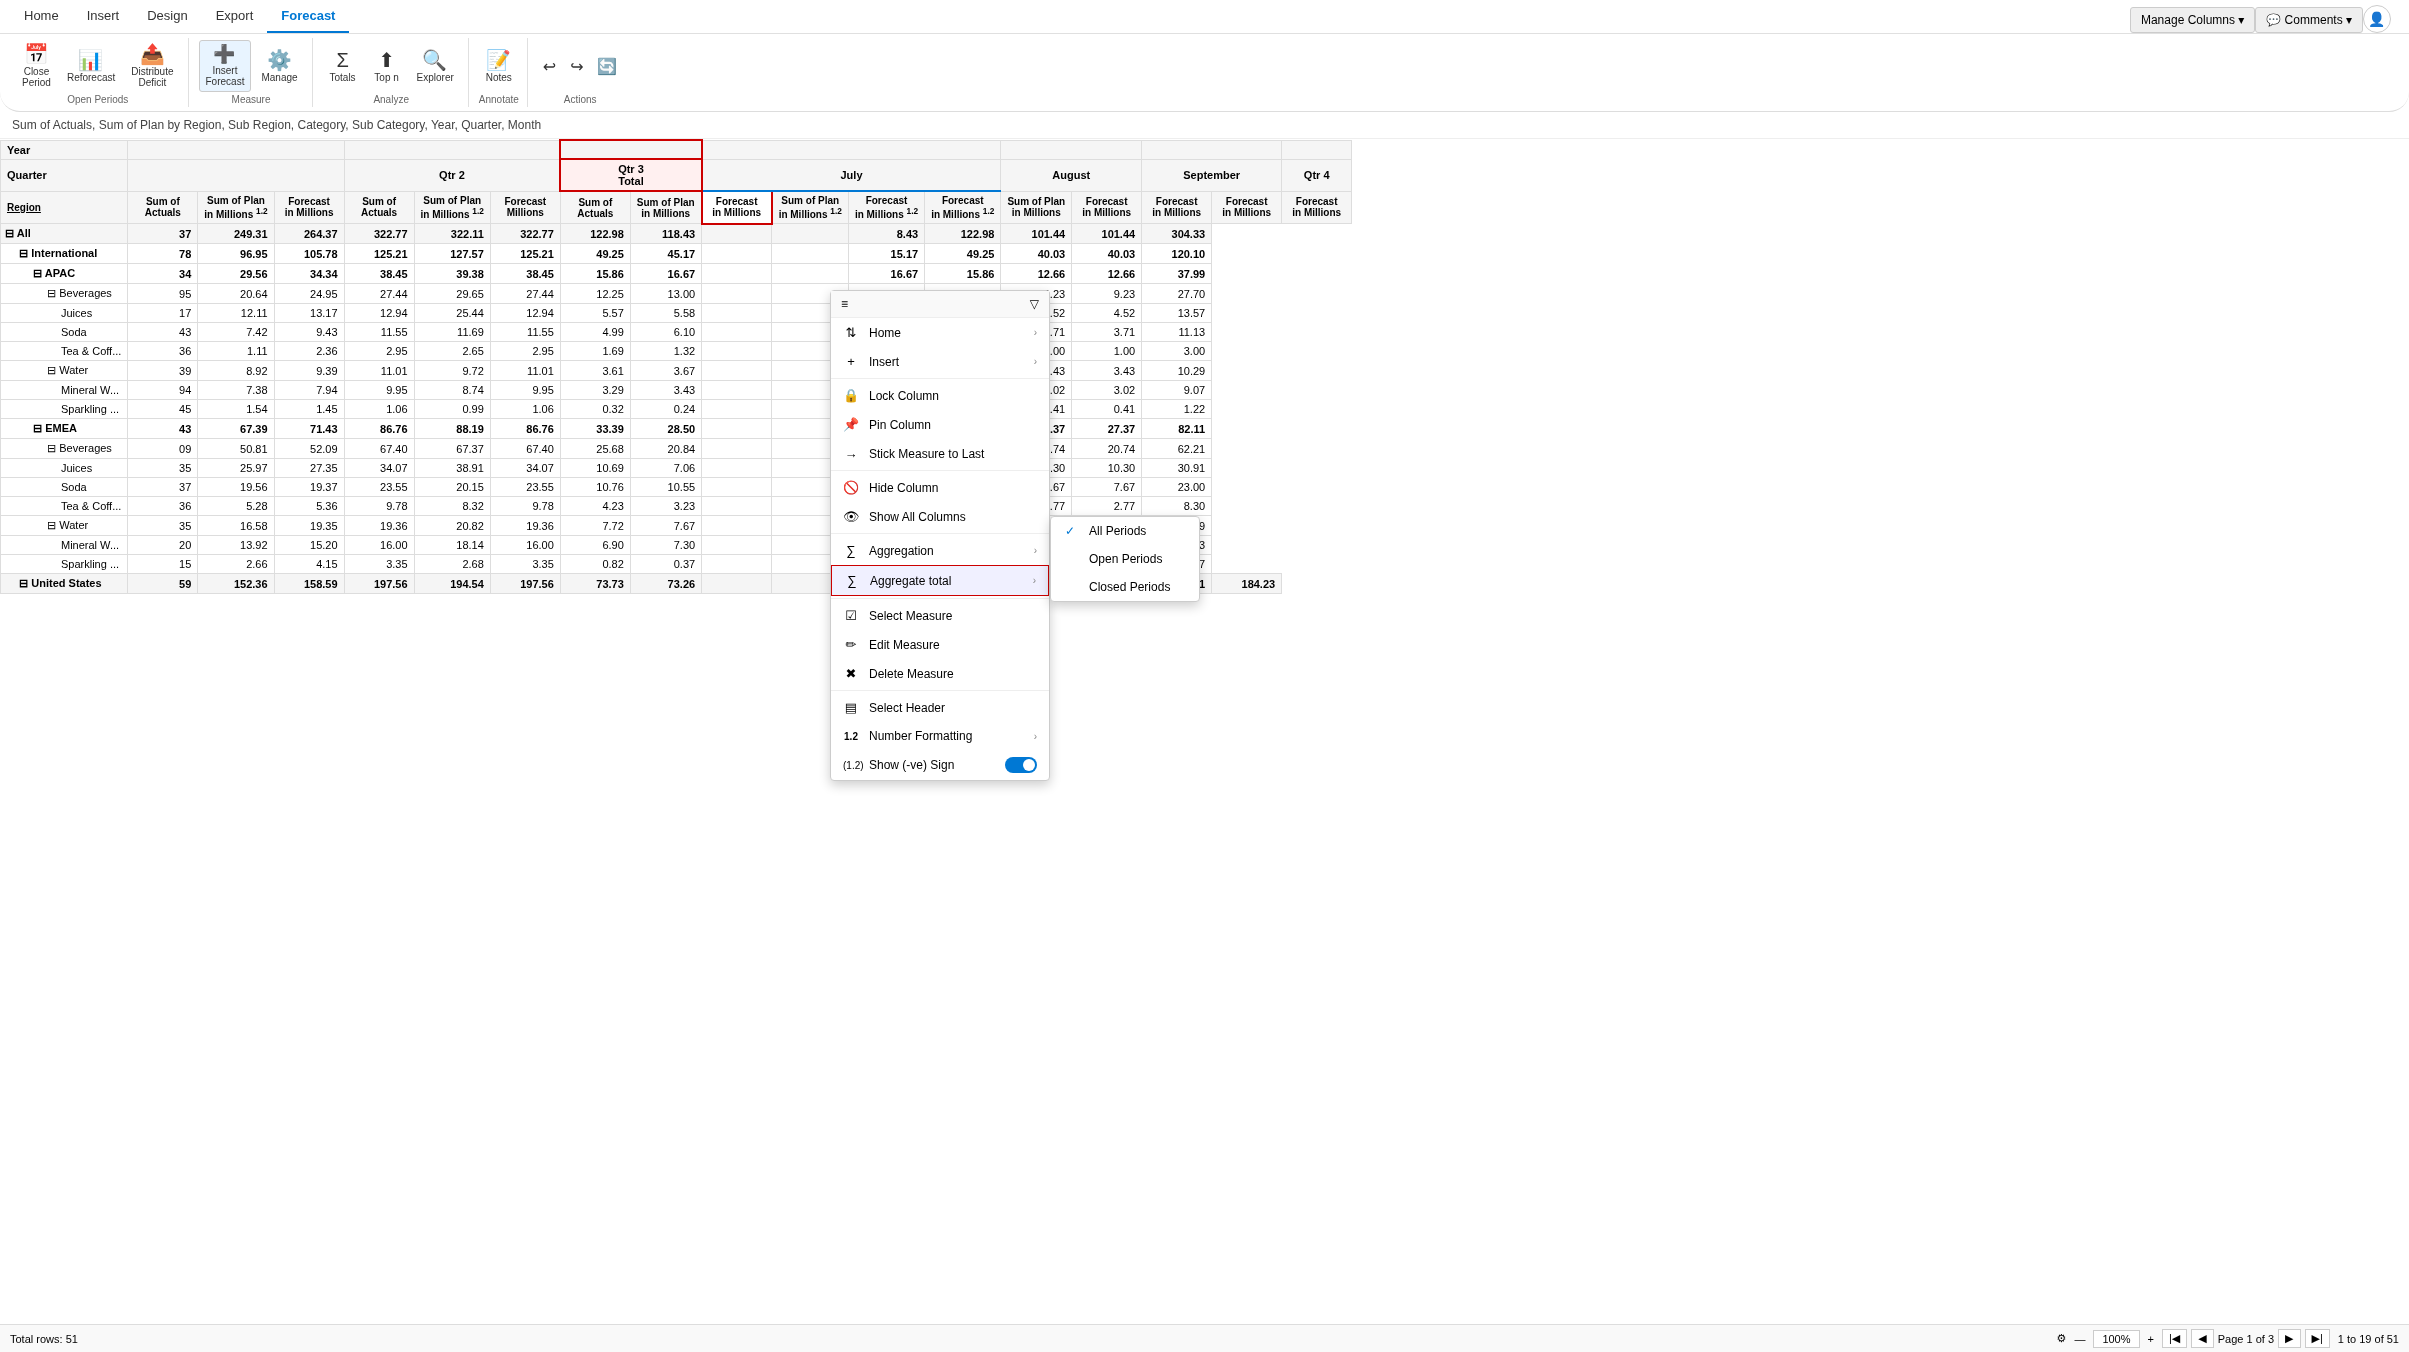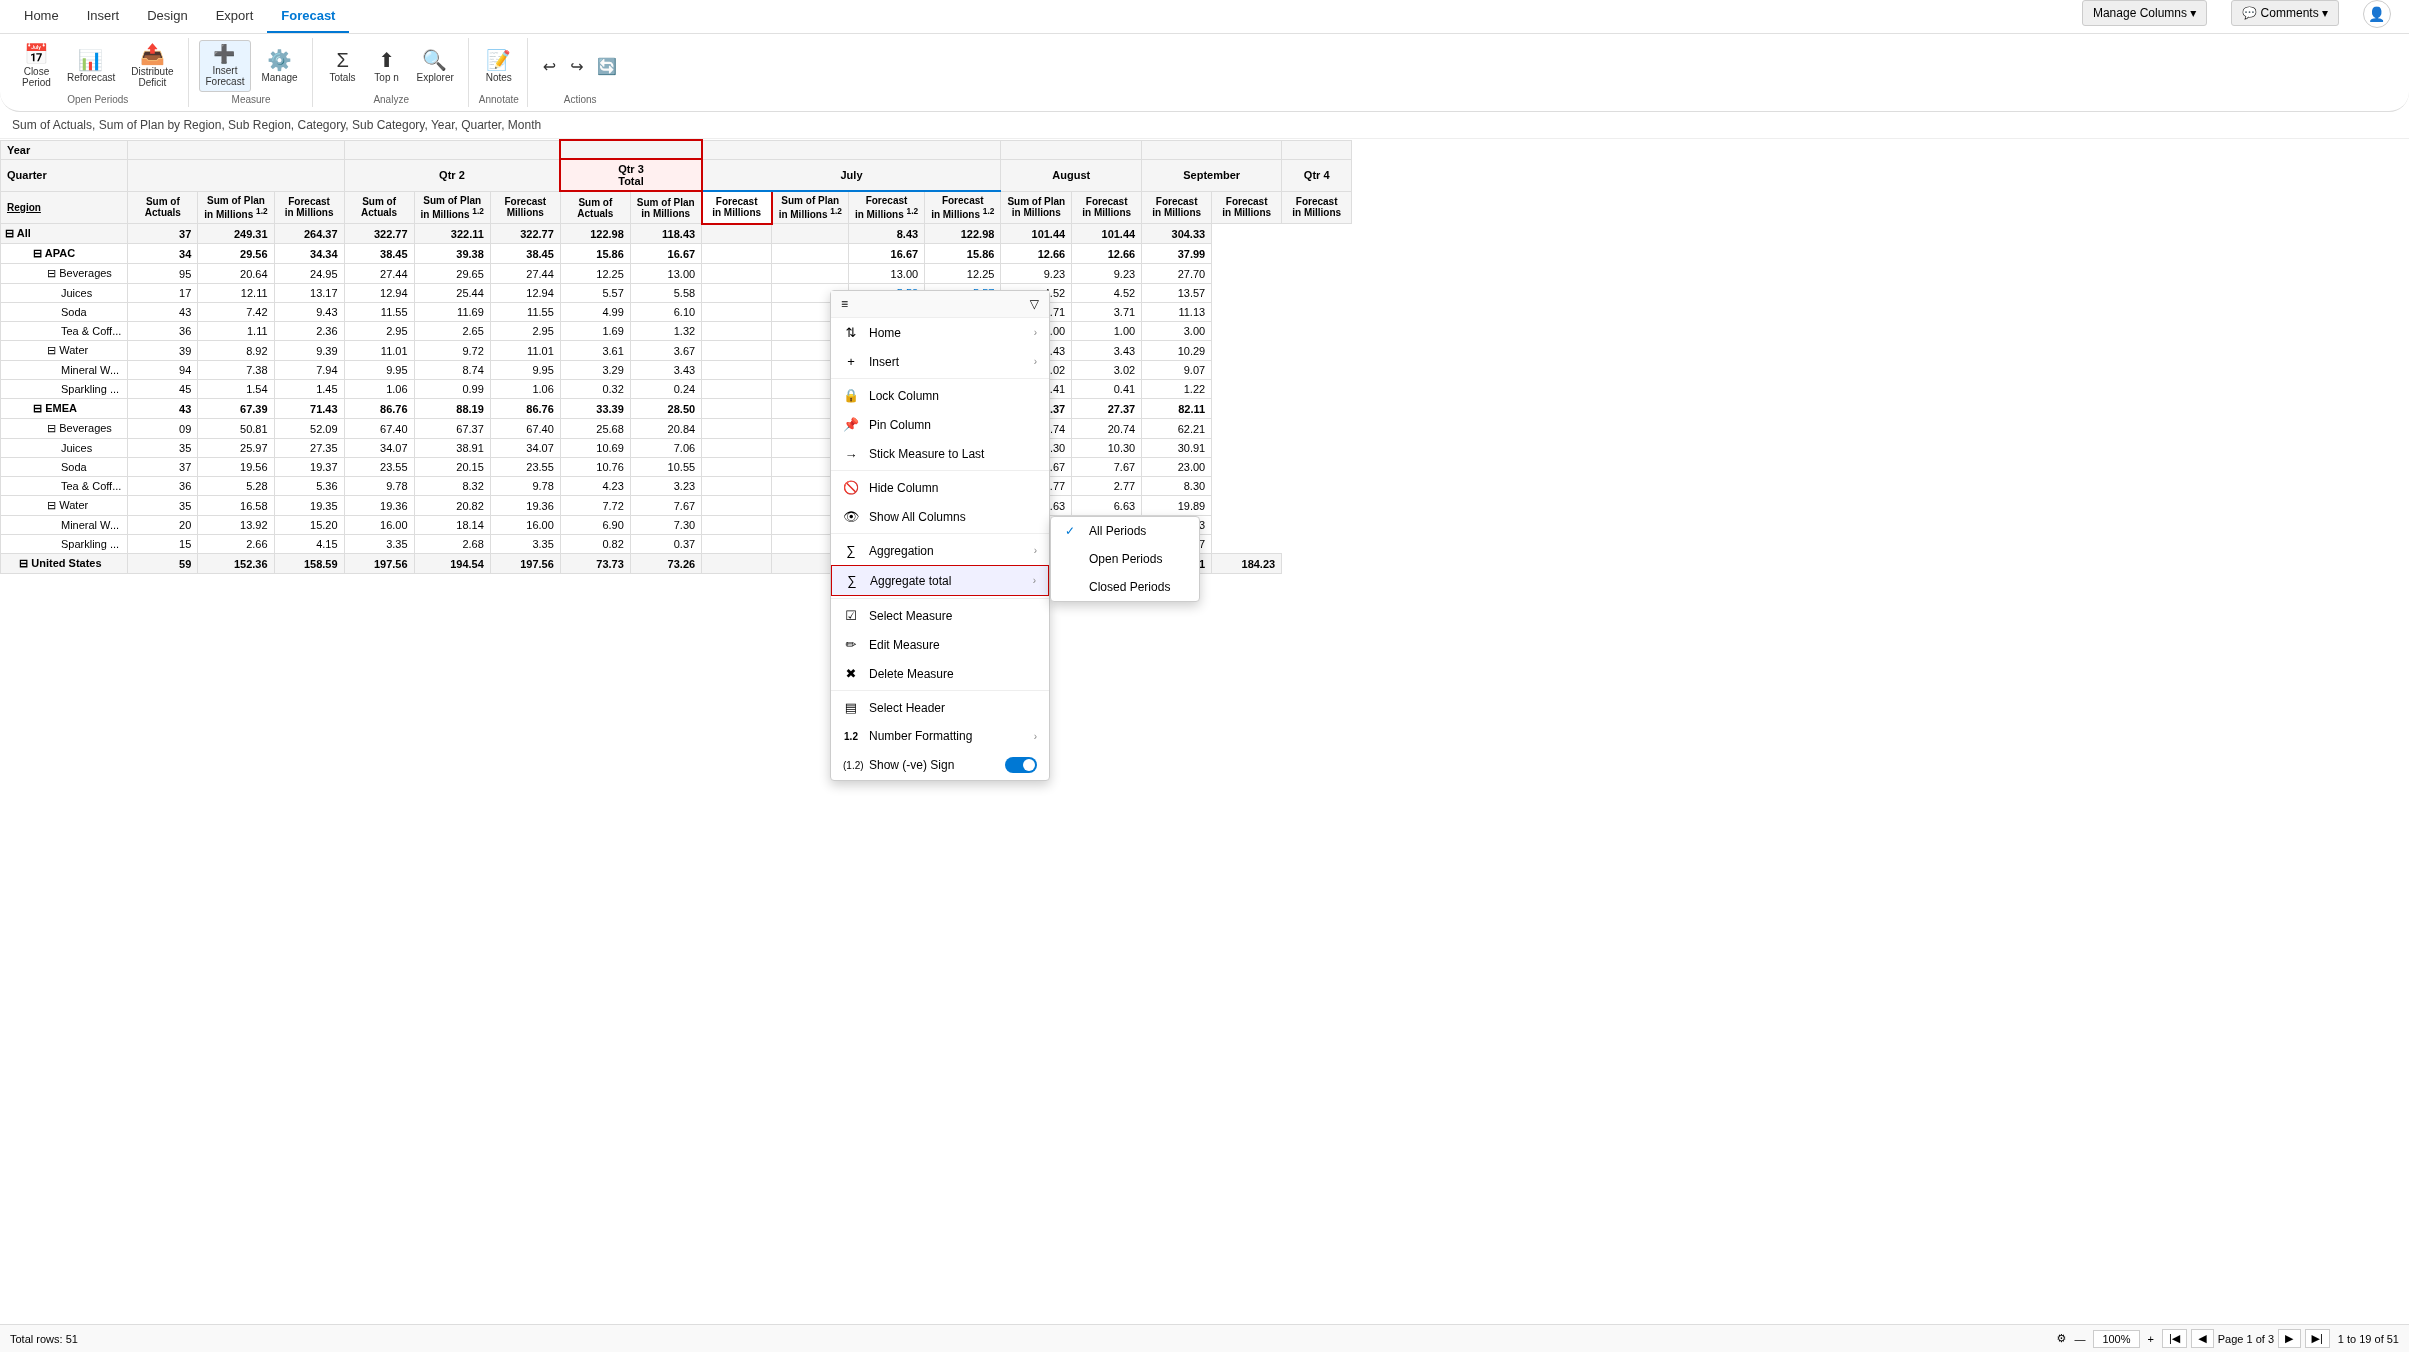--- a/index.html
+++ b/index.html
@@ -11,21 +11,21 @@
     .ribbon-tab { padding: 8px 14px; font-size: 13px; cursor: pointer; color: #333; }
     .ribbon-tab.active { color: #0078d4; border-bottom: 2px solid #0078d4; font-weight: 600; }
     .ribbon-content { display: flex; align-items: stretch; padding: 4px 8px; gap: 2px; }
     .ribbon-group { display: flex; flex-direction: column; border-right: 1px solid #e0e0e0; padding: 2px 8px; min-width: fit-content; }
     .ribbon-group-buttons { display: flex; align-items: center; gap: 4px; flex: 1; }
     .ribbon-group-label { font-size: 10px; color: #666; text-align: center; padding-top: 2px; }
     .ribbon-btn { display: flex; flex-direction: column; align-items: center; padding: 4px 6px; cursor: pointer; border-radius: 3px; min-width: 40px; font-size: 10px; color: #333; border: none; background: none; }
     .ribbon-btn .icon { font-size: 20px; line-height: 1; margin-bottom: 2px; }
     .ribbon-btn-small { display: flex; flex-direction: column; align-items: center; padding: 3px 5px; cursor: pointer; border-radius: 3px; font-size: 10px; color: #333; border: none; background: none; }
     .ribbon-btn-small .icon { font-size: 16px; }
-    .ribbon-right { margin-left: auto; display: flex; align-items: flex-start; gap: 24px; padding-right: 8px; }
+    .ribbon-right { margin-left: auto; display: flex; align-items: flex-end; gap: 0; padding-right: 8px; }
     .manage-cols-btn { border: 1px solid #ccc; border-radius: 3px; padding: 5px 10px; font-size: 12px; cursor: pointer; display: flex; align-items: center; gap: 4px; }
     .comments-btn { border: 1px solid #ccc; border-radius: 3px; padding: 5px 10px; font-size: 12px; cursor: pointer; display: flex; align-items: center; gap: 4px; }
     .user-avatar { width: 28px; height: 28px; border-radius: 50%; border: 1px solid #ccc; display: flex; align-items: center; justify-content: center; font-size: 14px; cursor: pointer; }
 
     
     .subtitle { padding: 6px 12px; font-size: 12px; color: #444; border-bottom: 1px solid #eee; }
 
     
     .table-container { overflow: auto; height: calc(100vh - 200px); position: relative; }
     table { border-collapse: collapse; font-size: 11px; white-space: nowrap; }
@@ -211,20 +211,38 @@
           <td>118.43</td>
           <td></td>
           <td></td>
           <td>8.43</td>
           <td>122.98</td>
           <td>101.44</td>
           <td>101.44</td>
           <td>304.33</td>
         </tr>
         <tr style="font-weight: 600;">
+          <td class="left" style="padding-left: 18px;">⊟ International</td>
+          <td>78</td>
+          <td>96.95</td>
+          <td>105.78</td>
+          <td>125.21</td>
+          <td>127.57</td>
+          <td>125.21</td>
+          <td>49.25</td>
+          <td>45.17</td>
+          <td></td>
+          <td></td>
+          <td>15.17</td>
+          <td>49.25</td>
+          <td>40.03</td>
+          <td>40.03</td>
+          <td>120.10</td>
+        </tr>
+        <tr style="font-weight: 600;">
           <td class="left" style="padding-left: 32px;">⊟ APAC</td>
           <td>34</td>
           <td>29.56</td>
           <td>34.34</td>
           <td>38.45</td>
           <td>39.38</td>
           <td>38.45</td>
           <td>15.86</td>
           <td>16.67</td>
           <td></td>

